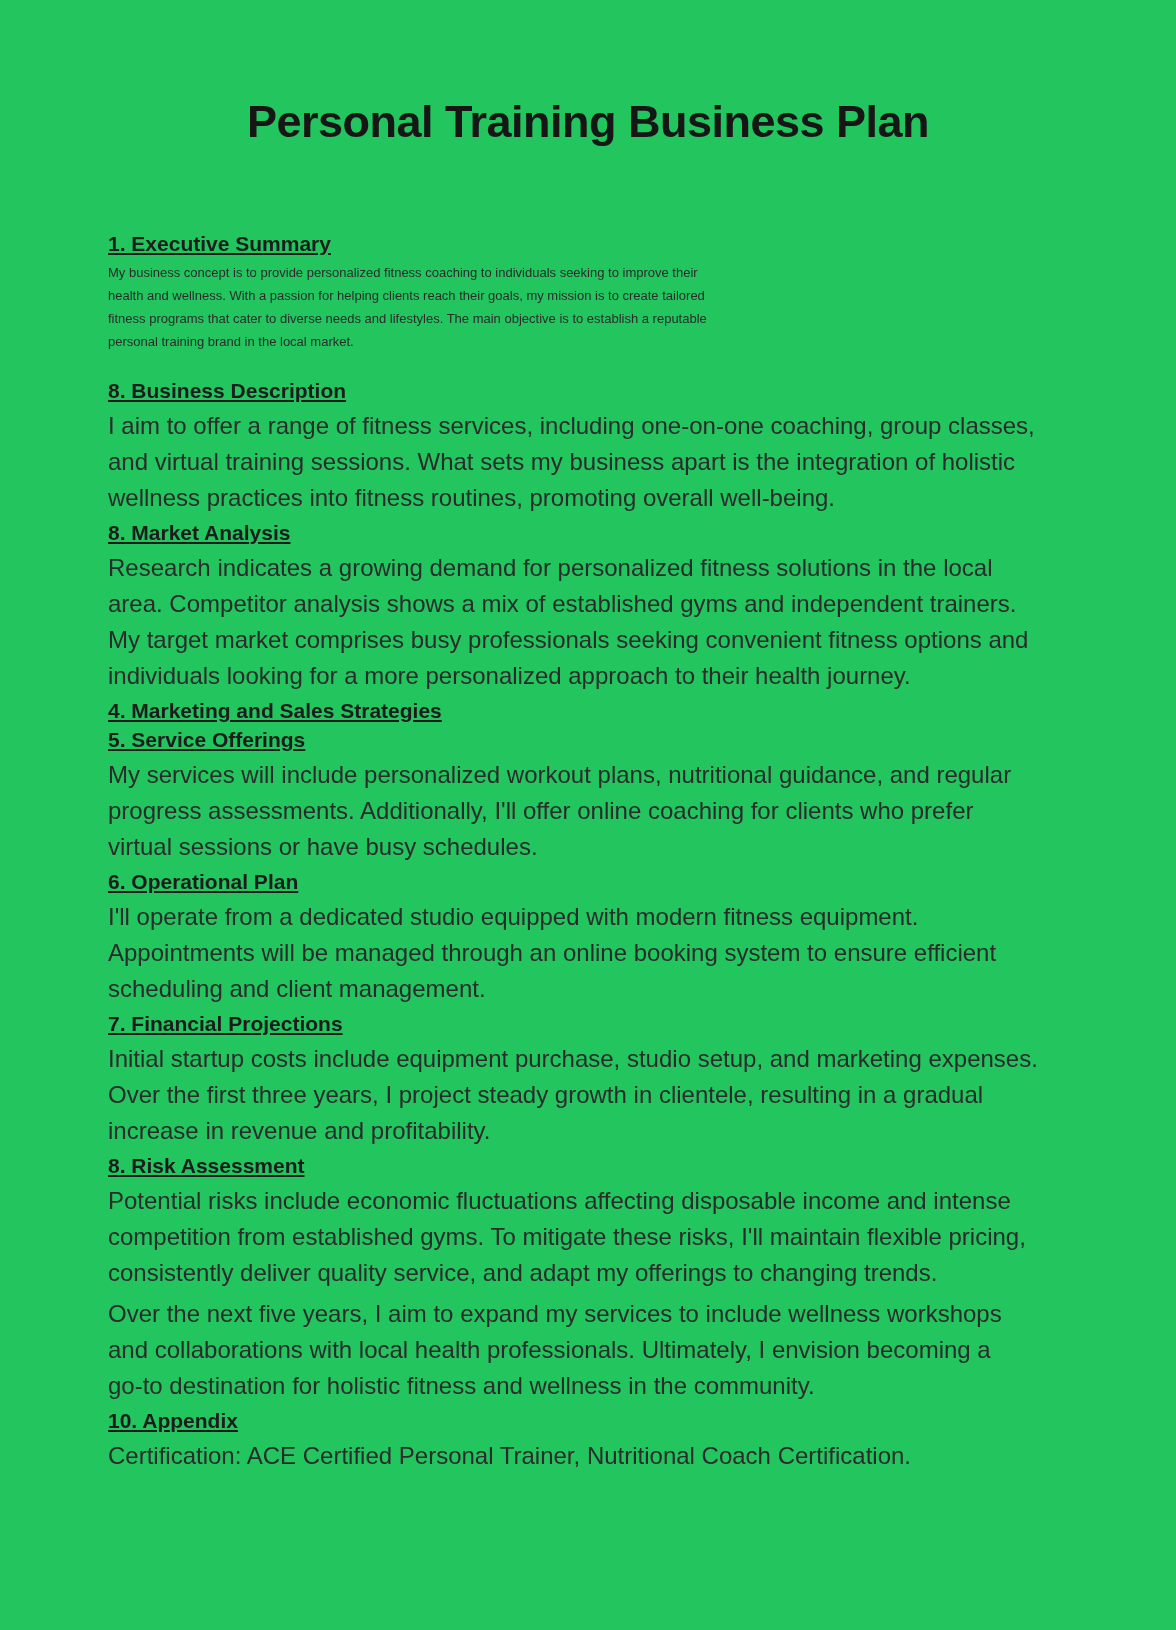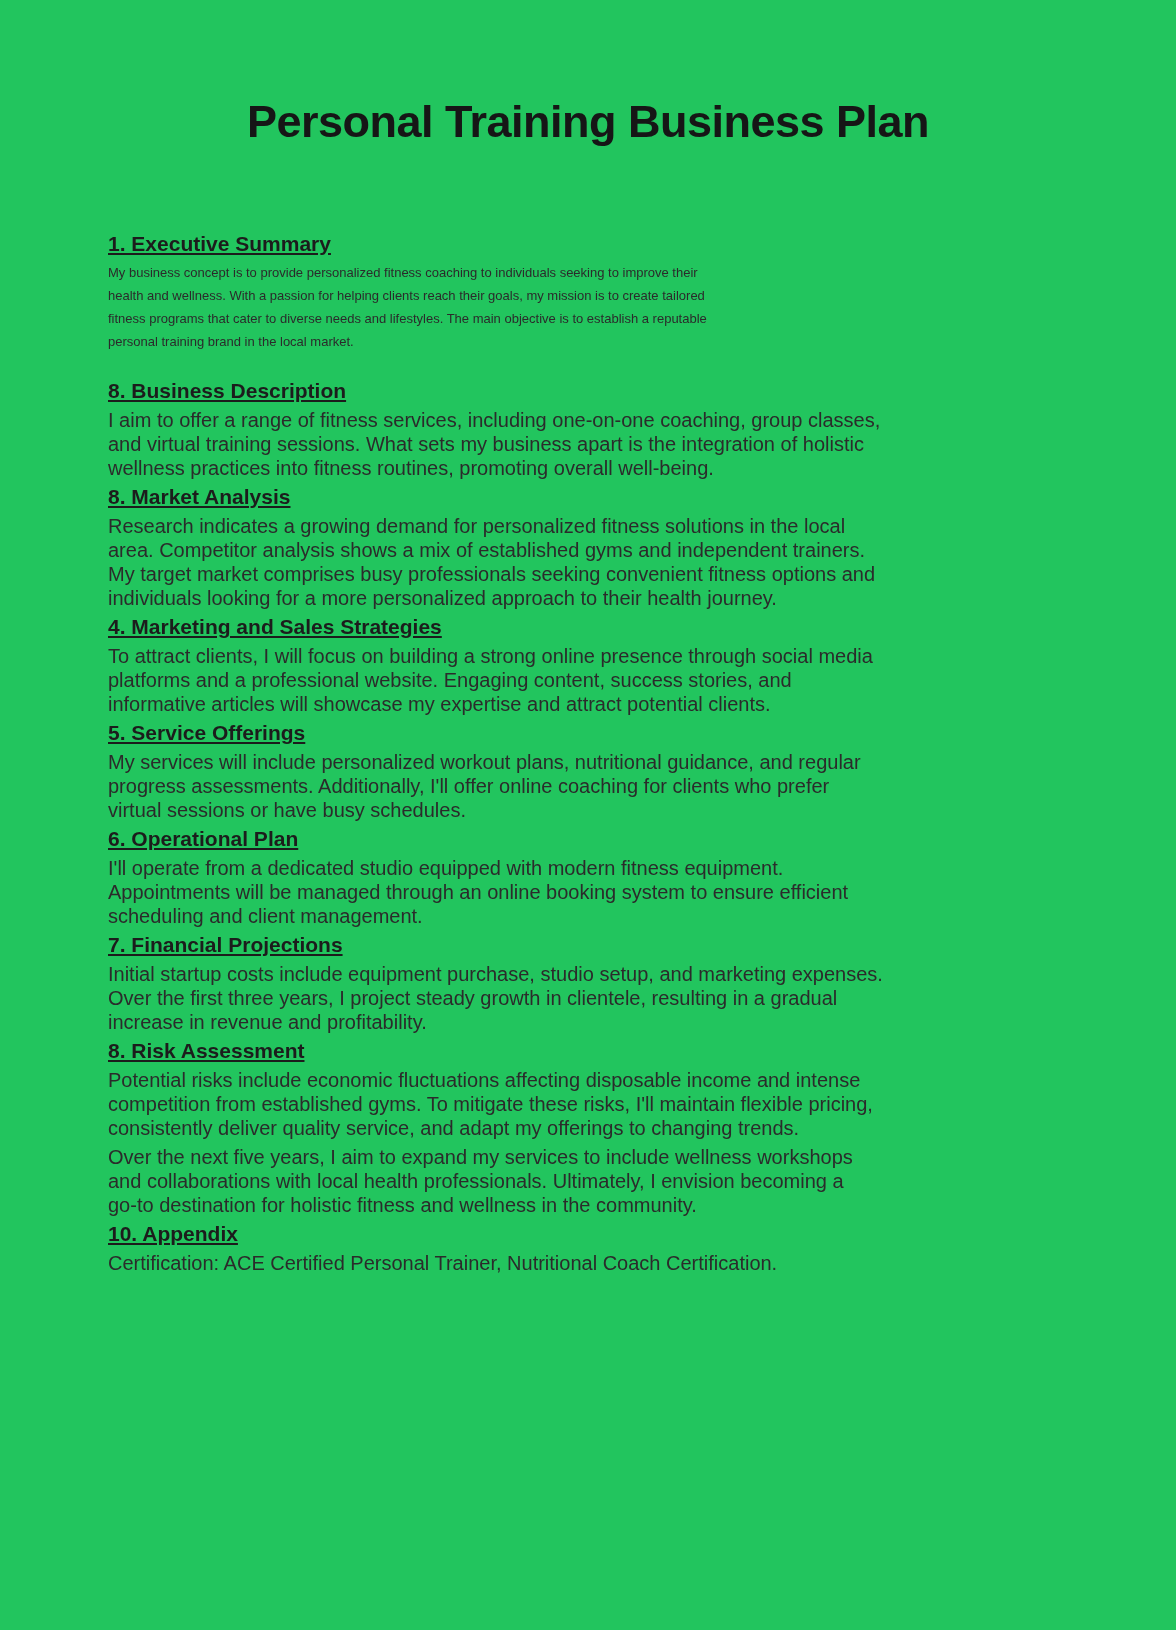--- a/index.html
+++ b/index.html
@@ -39,22 +39,22 @@
   .sec h2 {
     margin: 0 0 5px 0;
     font-size: 21px;
     line-height: 24px;
     font-weight: bold;
     color: #1c1c1c;
     text-decoration: underline;
   }
   .sec p {
     margin: 0;
-    font-size: 20px;
-    line-height: 24px;
+    font-size: 24px;
+    line-height: 36px;
     white-space: pre-line;
     color: #2b2b2b;
   }
   .sec.sec-first p {
     font-size: 13px;
     line-height: 23px;
   }
   .sec.sec-first {
     margin-bottom: 26px;
   }
@@ -86,23 +86,20 @@
     <section class="sec">
       <h2>8. Market Analysis</h2>
       <p>Research indicates a growing demand for personalized fitness solutions in the local
 area. Competitor analysis shows a mix of established gyms and independent trainers.
 My target market comprises busy professionals seeking convenient fitness options and
 individuals looking for a more personalized approach to their health journey.</p>
     </section>
 
     <section class="sec">
       <h2>4. Marketing and Sales Strategies</h2>
-      <p>To attract clients, I will focus on building a strong online presence through social media
-platforms and a professional website. Engaging content, success stories, and
-informative articles will showcase my expertise and attract potential clients.</p>
     </section>
 
     <section class="sec">
       <h2>5. Service Offerings</h2>
       <p>My services will include personalized workout plans, nutritional guidance, and regular
 progress assessments. Additionally, I'll offer online coaching for clients who prefer
 virtual sessions or have busy schedules.</p>
     </section>
 
     <section class="sec">

